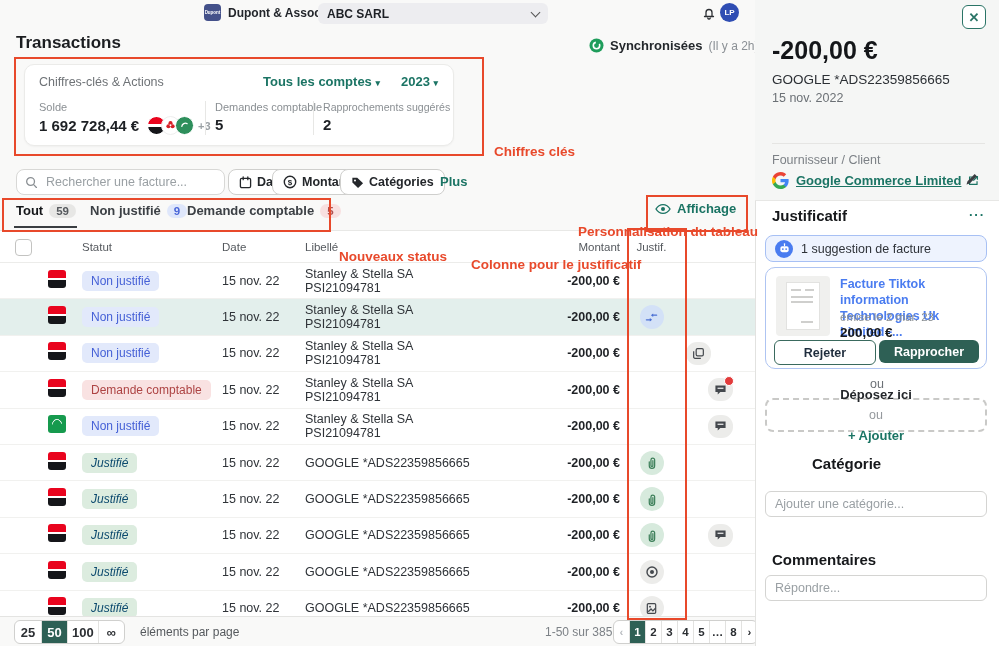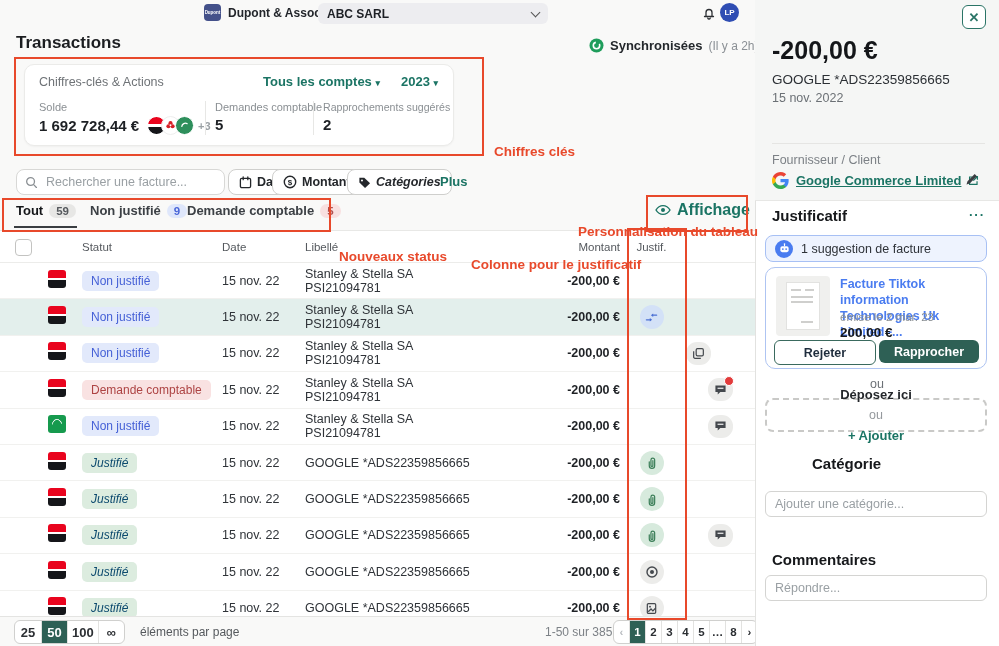--- a/index.html
+++ b/index.html
@@ -38,21 +38,21 @@
   .bd-sg{background:linear-gradient(180deg,#e9041e 0 44%,#fff 44% 56%,#15161a 56% 100%);}
   .bd-green{background:#2e8f5c;}
   .more-banks{font-size:11px;color:#9aa0a4;font-weight:600;}
 
   
   .search-box{left:16px;top:169px;width:209px;height:26px;background:#fff;border:1px solid #d8d8d6;border-radius:8px;display:flex;align-items:center;gap:6px;padding:0 8px;box-sizing:border-box;}
   .search-box input{border:none;outline:none;font-size:12.5px;width:160px;background:transparent;color:#333;font-family:"Liberation Sans",sans-serif;}
   .search-box input::placeholder{color:#9aa0a4;}
   .fbtn{top:169px;height:26px;background:#fff;border:1px solid #cfcfcd;border-radius:8px;display:flex;align-items:center;gap:5px;padding:0 10px;font-size:12.5px;font-weight:700;color:#24272b;box-sizing:border-box;cursor:pointer;}
   .plus-link{left:440px;top:174px;font-size:13px;font-weight:700;color:#1b7464;cursor:pointer;}
-  .affichage{left:655px;top:201px;display:flex;align-items:center;gap:6px;font-size:16px;font-weight:600;color:#1b7464;cursor:pointer;}
+  .affichage{left:655px;top:201px;display:flex;align-items:center;gap:6px;font-size:13px;font-weight:600;color:#1b7464;cursor:pointer;}
 
   
   .tab{top:203px;display:flex;align-items:center;gap:6px;cursor:pointer;}
   .tab-label{font-size:13px;color:#3c4045;font-weight:600;}
   .tab.active .tab-label{color:#141619;font-weight:700;}
   .tab-pill{font-size:11.5px;font-weight:600;padding:1px 7px;border-radius:9px;}
   .pill-gray{background:#e7e7e5;color:#55595d;}
   .pill-blue{background:#dfe7fb;color:#4a66d8;}
   .pill-red{background:#f8e0e0;color:#b05050;}
   .tab-underline{left:14px;top:226px;width:63px;height:2px;background:#3a3e42;}
@@ -229,21 +229,21 @@
     </svg>
     <span>Date</span>
   </div>
   <div class="abs fbtn" style="left:272px;">
     <svg width="14" height="14" viewBox="0 0 14 14">
       <circle cx="7" cy="7" r="5.7" fill="none" stroke="#24272b" stroke-width="1.4"></circle>
       <text x="7" y="10" font-size="8" font-weight="bold" text-anchor="middle" fill="#24272b" font-family="Liberation Sans, sans-serif">$</text>
     </svg>
     <span>Montant</span>
   </div>
-  <div class="abs fbtn" style="left:347px;font-style:italic;">
+  <div class="abs fbtn" style="left:340px;">
     <svg width="13" height="13" viewBox="0 0 14 14">
       <path d="M1.5 2h5.2L13 7.8 7.6 13 1.5 7z" fill="#24272b"></path>
       <circle cx="4.3" cy="4.8" r="1.1" fill="#fff"></circle>
     </svg>
     <span>Catégories</span>
   </div>
   <div class="abs plus-link">Plus</div>
 
   <div class="abs affichage">
     <svg width="16" height="12" viewBox="0 0 16 12">

